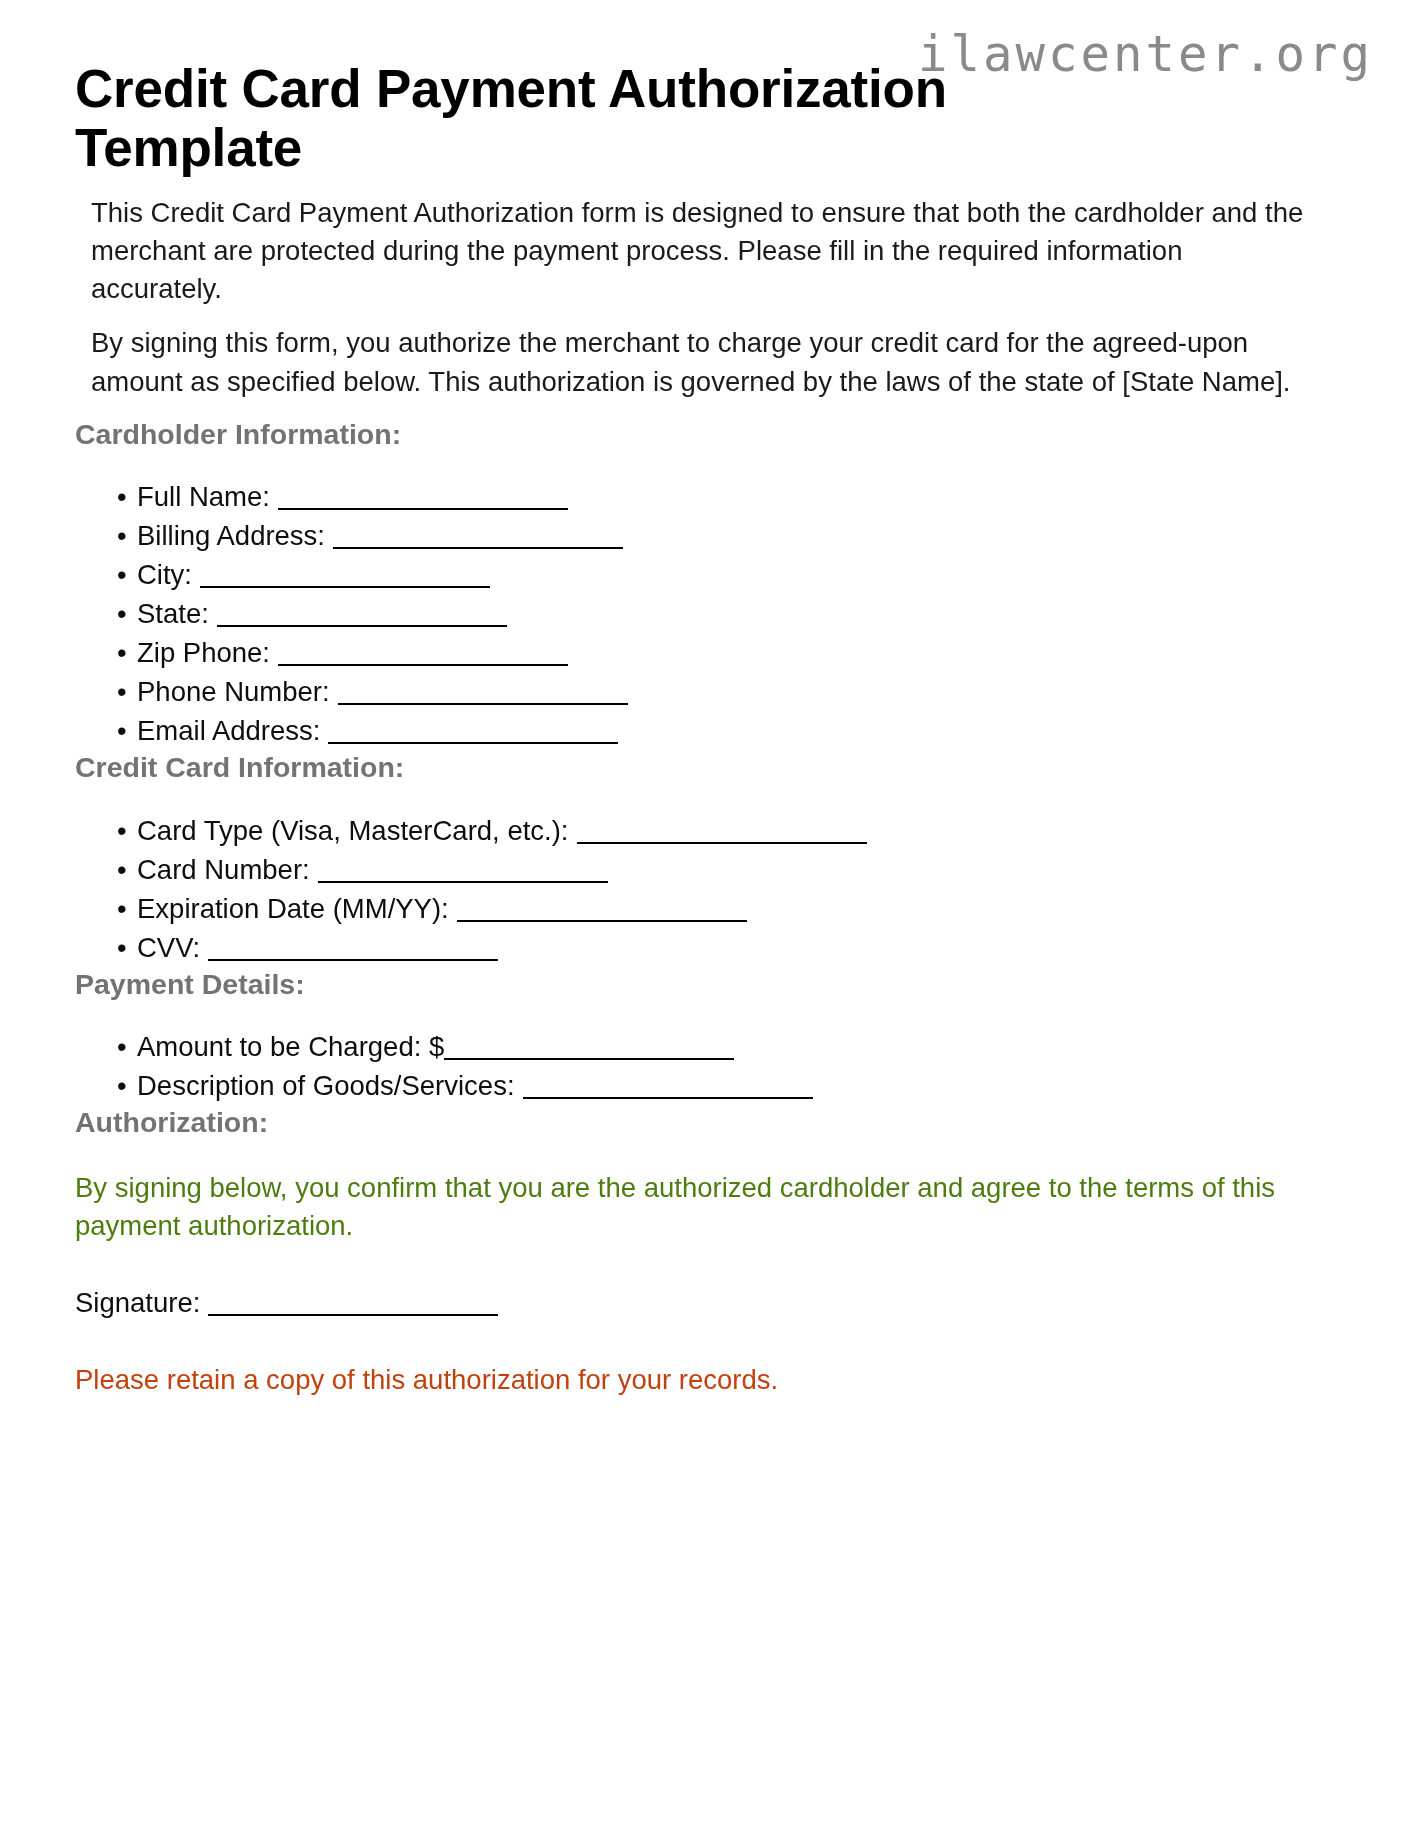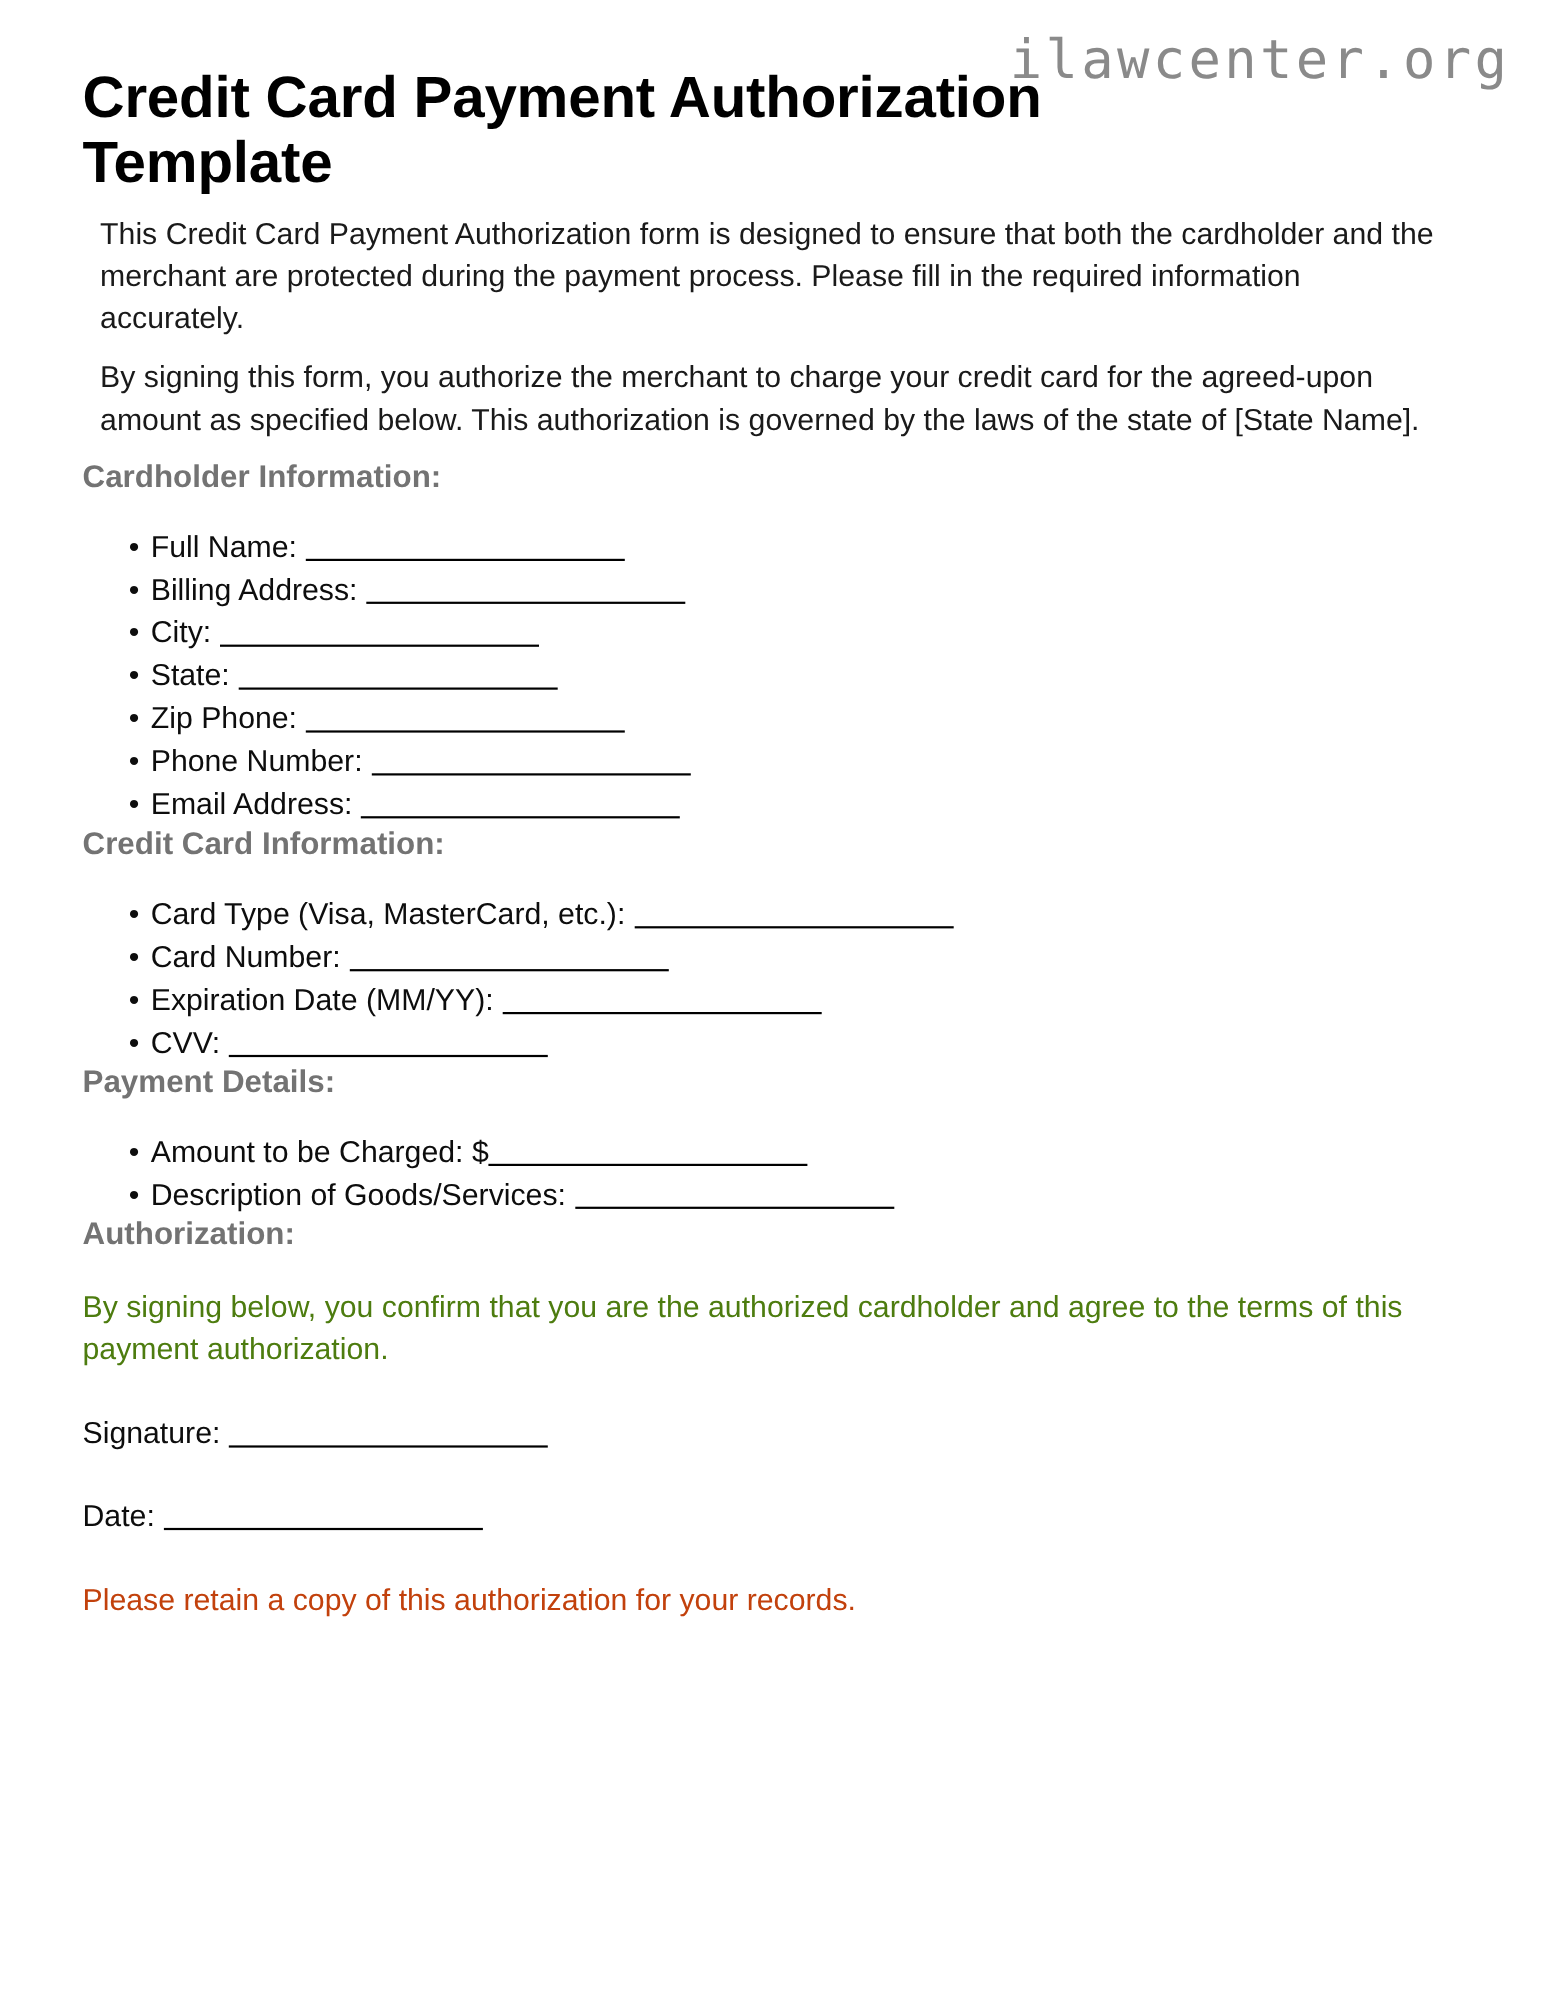--- a/index.html
+++ b/index.html
@@ -167,17 +167,16 @@
       <li><span class="bullet">•</span><span>Amount to be Charged: $</span><span class="blank no-space" style="width: 290px;"></span></li>
       <li><span class="bullet">•</span><span>Description of Goods/Services:</span><span class="blank pre-space" style="width: 290px;"></span></li>
     </ul>
 
   <h2 class="section-heading h-auth">Authorization:</h2>
 
   <p class="auth-body">By signing below, you confirm that you are the authorized cardholder and agree to the terms of this payment authorization.</p>
 
   <p class="sig-line"><span>Signature:</span><span class="blank pre-space" style="width: 290px;"></span></p>
 
-  <p class="sig-line"><span>Date:</span><span class="blank pre-space" style="width: 290px;"></span></p>
 
   <p class="closing-line">Please retain a copy of this authorization for your records.</p>
 
 </div>
 
 </body></html>

